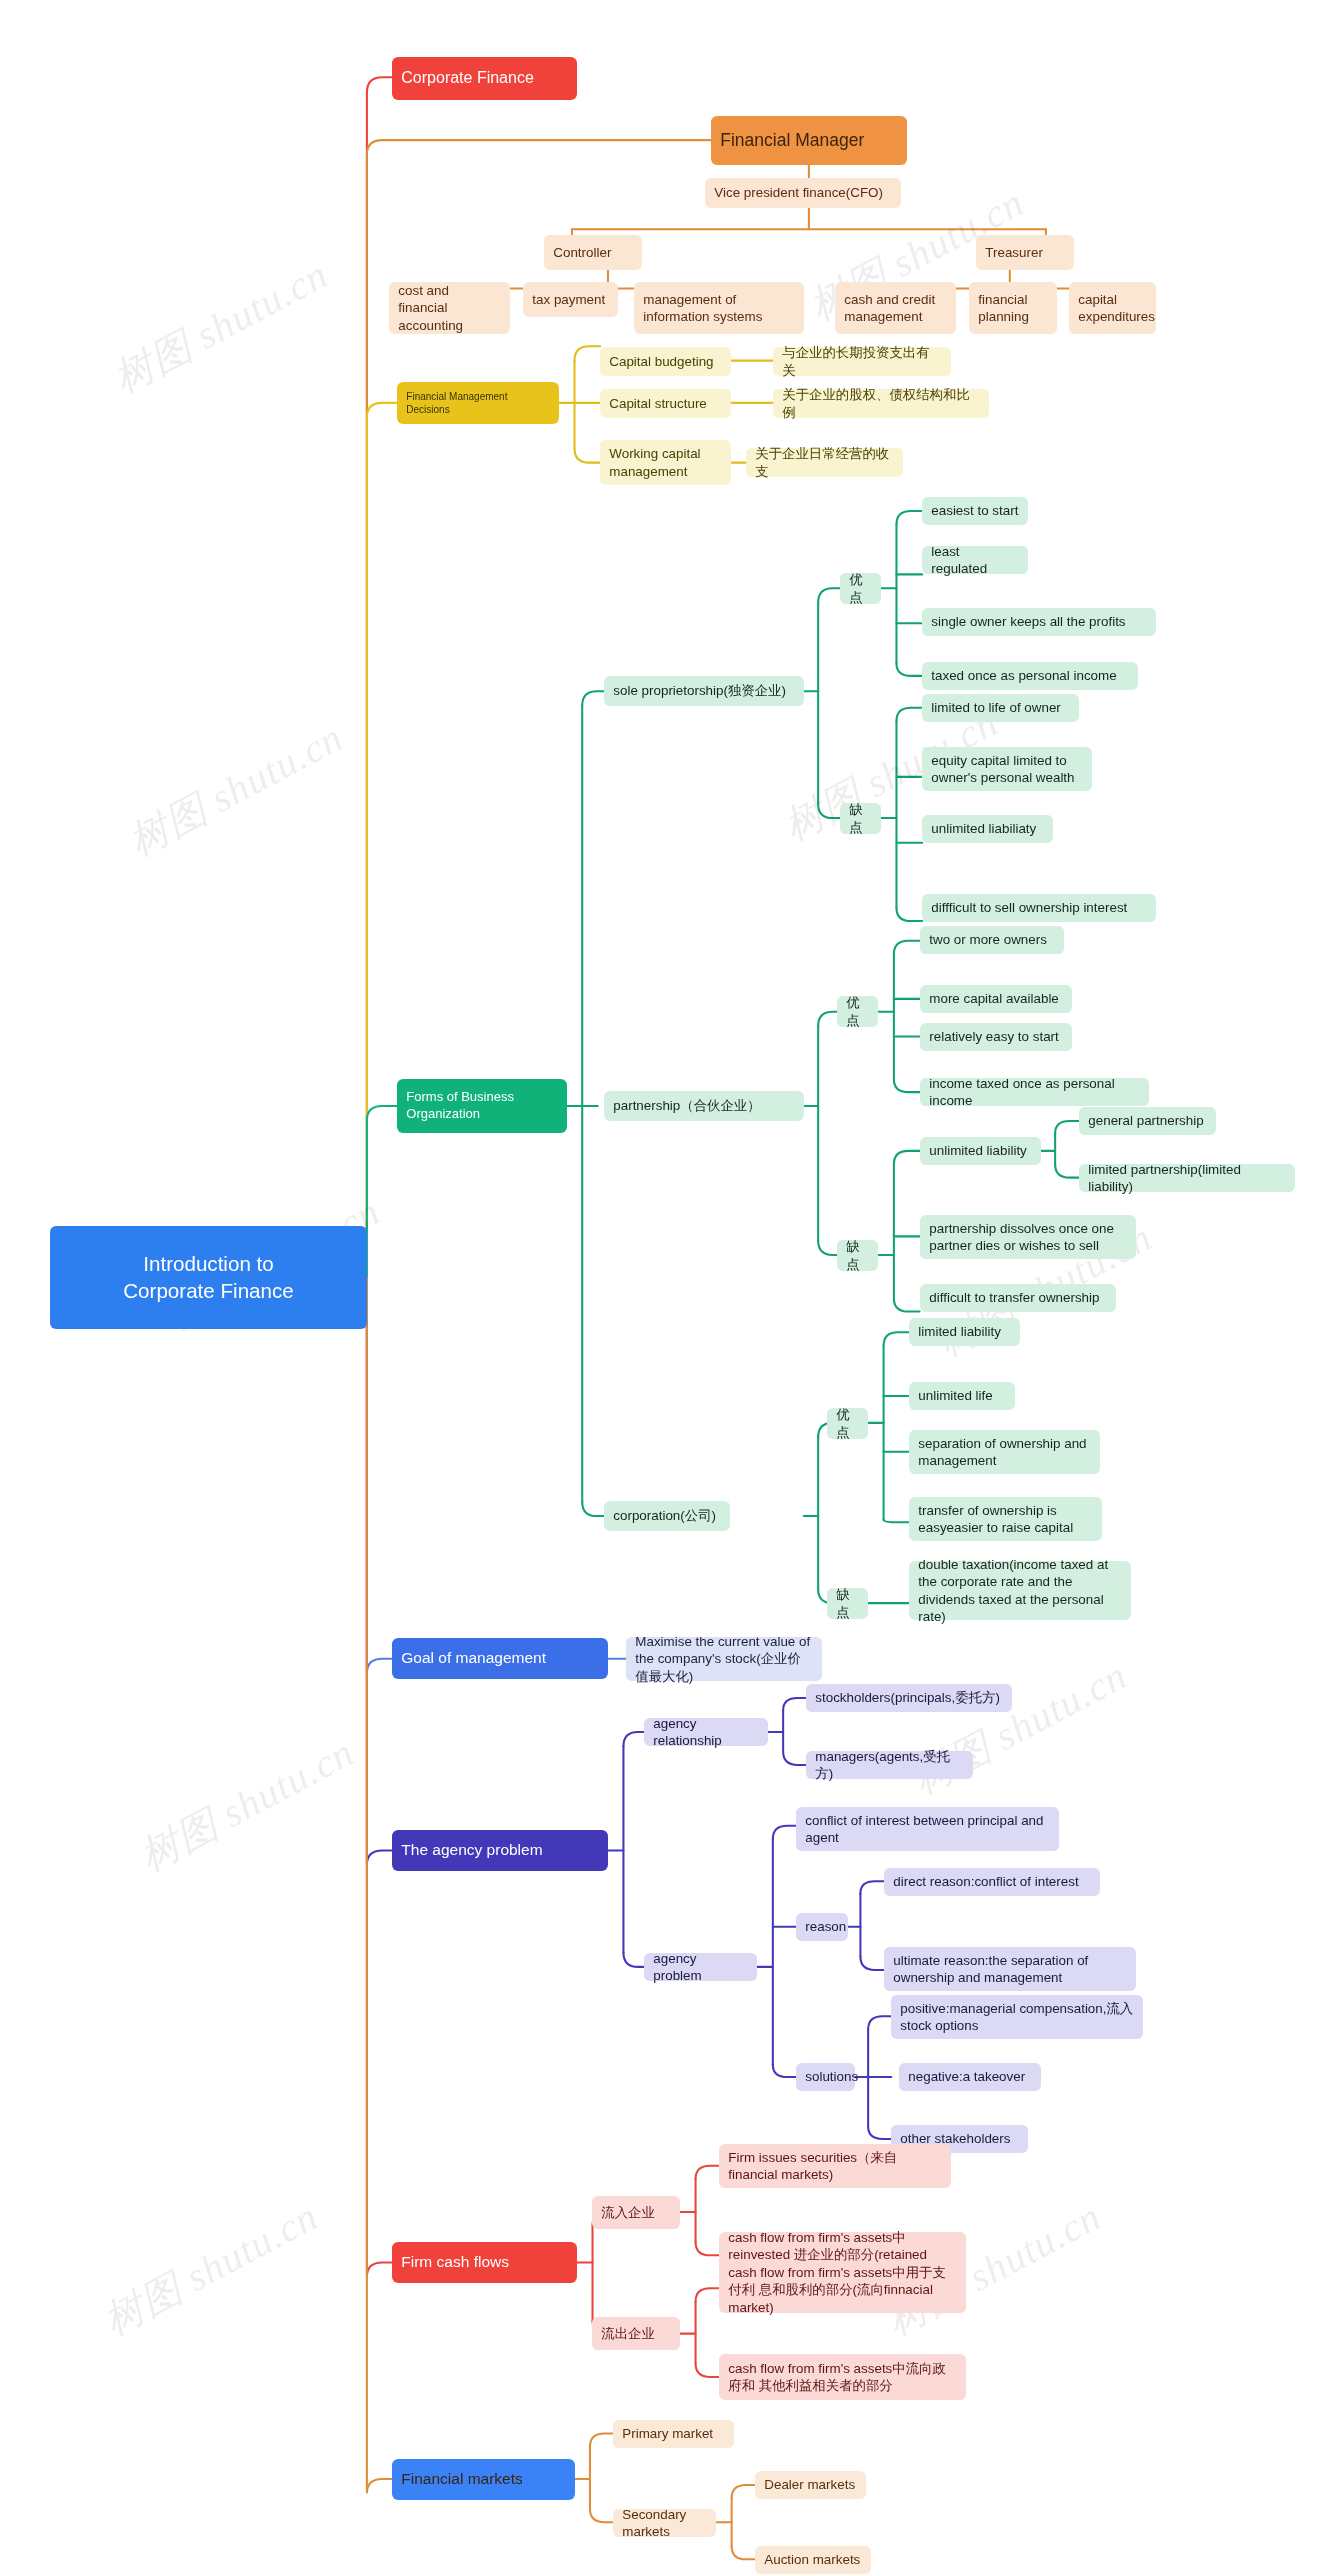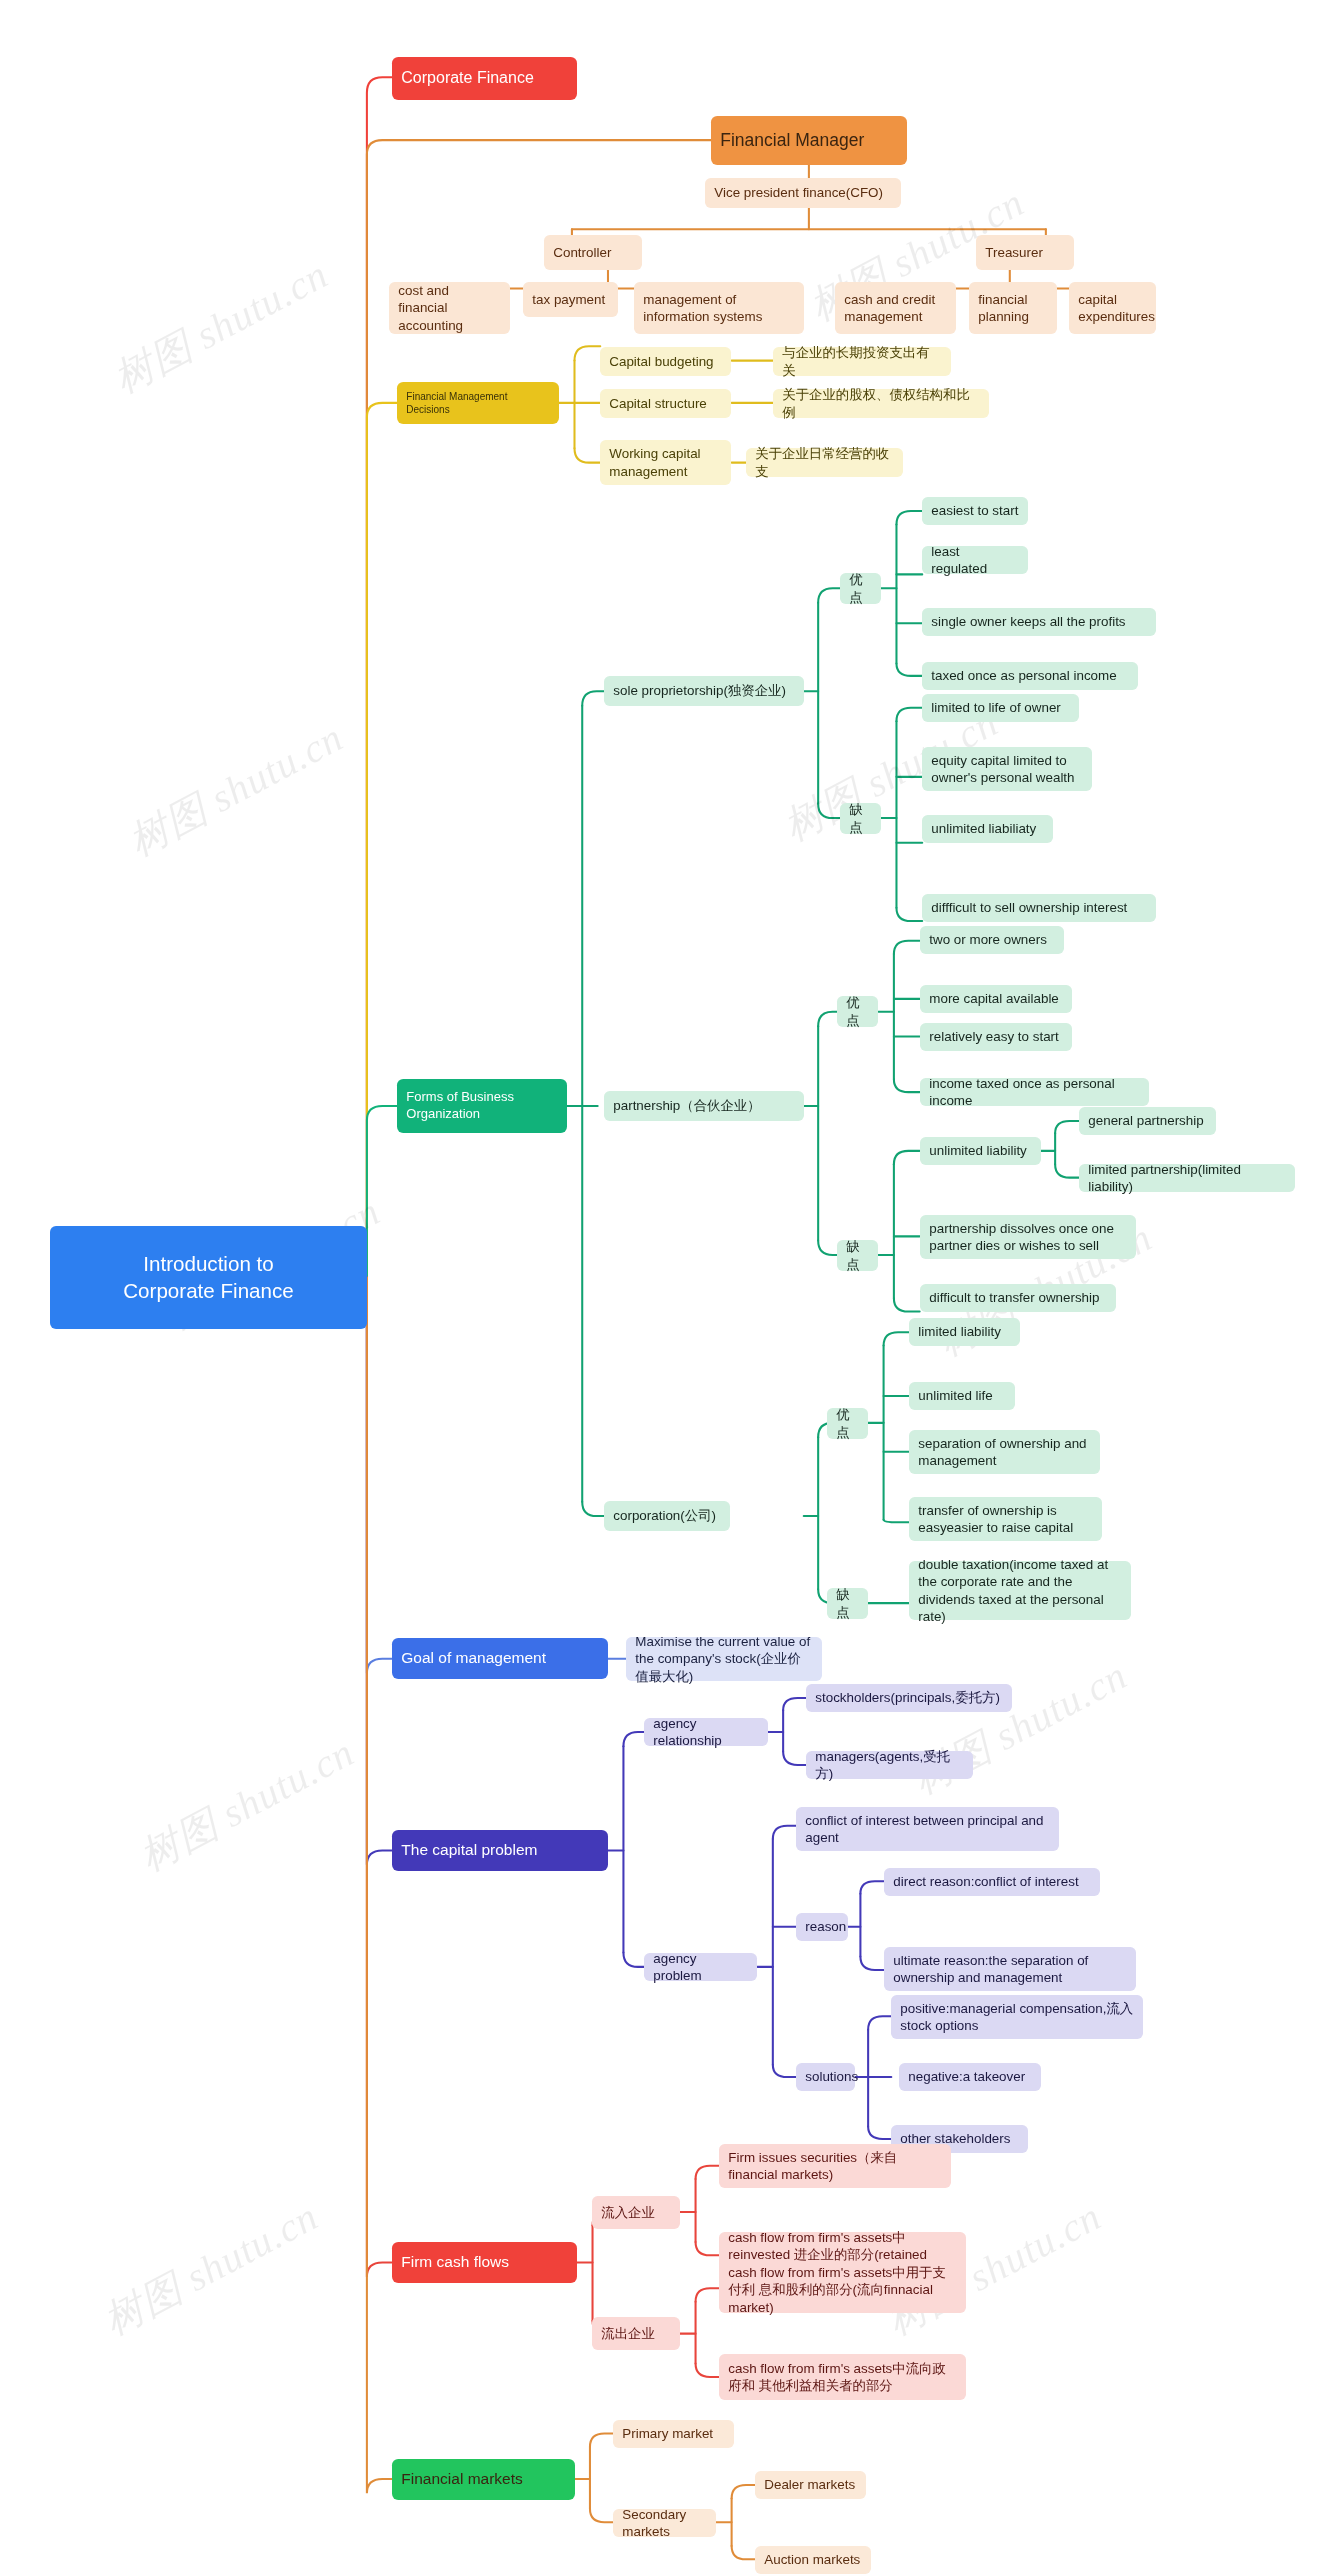--- a/index.html
+++ b/index.html
@@ -16,21 +16,21 @@
         justify-content:center;text-align:center;}
 
   
   .t1{color:#ffffff;font-size:16px;border-radius:6.2px;}
   .t1.red{background:#f0413a;}
   .t1.orange{background:#ef9342;color:#3a2410;}
   .t1.yellow{background:#e8c31c;color:#3a3208;}
   .t1.green{background:#11b27a;}
   .t1.blue{background:#3b6fe8;}
   .t1.indigo{background:#4339b8;}
-  .t1.orange2{background:#22c55e;color:#3a2410;}
+  .t1.orange2{background:#3b82f6;color:#3a2410;}
 
   
   .lf{font-size:13.4px;border-radius:5.7px;}
   .lf.or{background:#fbe6d4;color:#5a2d10;}
   .lf.ye{background:#faf3cf;color:#4a4107;}
   .lf.gr{background:#d2efe0;color:#16261e;}
   .lf.bl{background:#dde2f7;color:#1b2140;}
   .lf.in{background:#dbd9f3;color:#1b1840;}
   .lf.rd{background:#fbd9d6;color:#5c1512;}
   .lf.or2{background:#fbe9d8;color:#5a2d10;}
@@ -391,21 +391,21 @@
   </div>
 
   <div class="node t1 blue" style="left:392px; top:1638px; width:216px; height:41px; justify-content:center; font-size:15.5px;">
     <span>Goal of management</span>
   </div>
   <div class="node lf bl" style="left:626px; top:1637px; width:196px; height:44px;">
     <span>Maximise the current value of the company's stock(企业价值最大化)</span>
   </div>
 
   <div class="node t1 indigo" style="left:392px; top:1830px; width:216px; height:41px; justify-content:center; font-size:15.5px;">
-    <span>The  capital problem</span>
+    <span>The  agency problem</span>
   </div>
 
   <div class="node lf in" style="left:644px; top:1718px; width:124px; height:28px;">
     <span>agency relationship</span>
   </div>
   <div class="node lf in" style="left:806px; top:1684px; width:206px; height:28px;">
     <span>stockholders(principals,委托方)</span>
   </div>
   <div class="node lf in" style="left:806px; top:1751px; width:167px; height:28px;">
     <span>managers(agents,受托方)</span>

